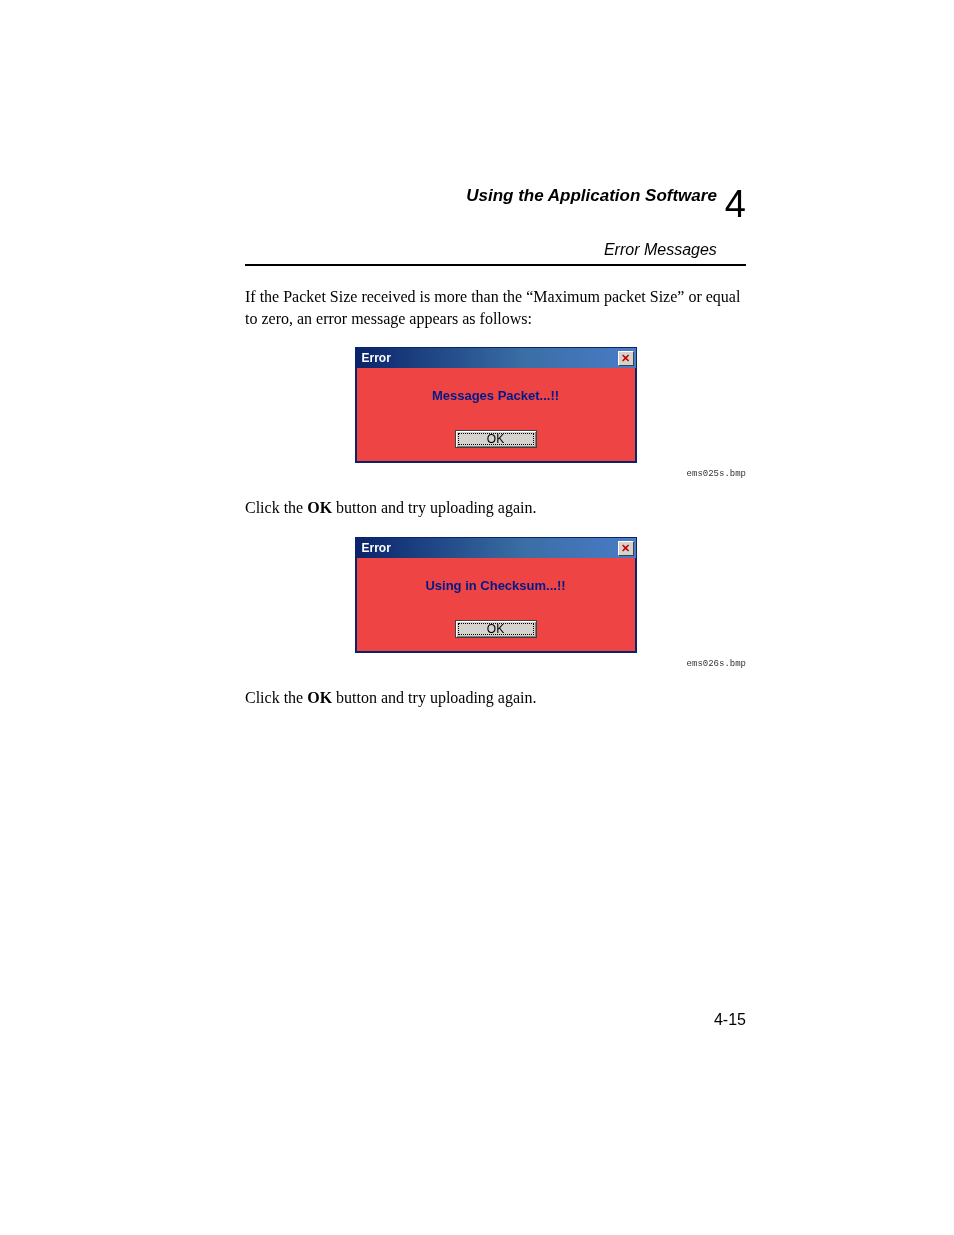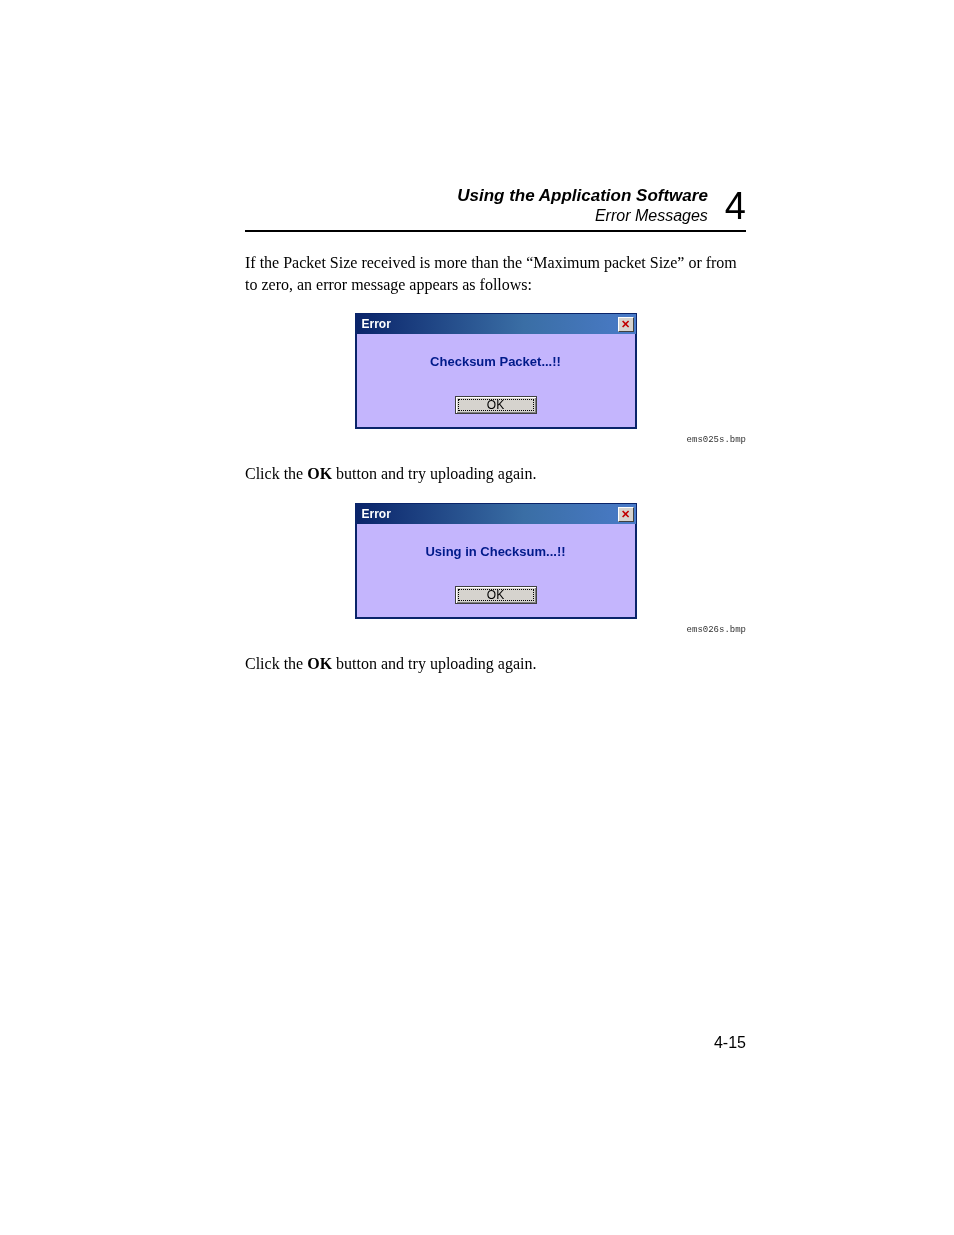--- a/index.html
+++ b/index.html
@@ -15,38 +15,38 @@
   .page {
     padding: 185px 208px 0 245px;
   }
   .header-block {
     border-bottom: 2px solid #000;
     padding-bottom: 4px;
     margin-bottom: 20px;
   }
   .header-inner {
     display: flex;
-    align-items: center;
     justify-content: flex-end;
-    gap: 17px;
+    gap: 8px;
   }
   .header-titles {
     text-align: right;
     line-height: 1.25;
   }
   .header-title {
     font-family: Arial, Helvetica, sans-serif;
     font-style: italic;
     font-weight: bold;
     font-size: 17px;
   }
   .header-subtitle {
     font-family: Arial, Helvetica, sans-serif;
     font-style: italic;
     font-size: 16px;
+    margin-top: 34px;
   }
   .chapter-number {
     font-family: Arial, Helvetica, sans-serif;
     font-size: 38px;
     font-weight: 400;
     line-height: 1;
   }
   .para {
     font-size: 16px;
     line-height: 1.35;
@@ -67,21 +67,21 @@
     font-family: Liberation Mono, monospace;
     font-size: 9px;
     color: #333;
     text-align: right;
     margin: 6px 0 18px 0;
   }
   
   .dialog {
     width: 280px;
     border: 1px solid #0a246a;
-    background: #c4b5fd;
+    background: #ef4444;
     box-shadow: 0 0 0 1px #0a246a inset;
   }
   .titlebar {
     height: 20px;
     background: linear-gradient(to right, #0a246a, #3a6ea5 60%, #4a7bc8);
     display: flex;
     align-items: center;
     justify-content: space-between;
     padding: 0 2px 0 6px;
   }
@@ -130,53 +130,53 @@
     color: #000;
     background: #d6d3ce;
     border: 1px solid #404040;
     outline: 1px dotted #000;
     outline-offset: -4px;
     box-shadow: inset 1px 1px 0 #fff, inset -1px -1px 0 #808080;
   }
   .page-number {
     position: absolute;
     right: 208px;
-    bottom: 183px;
+    bottom: 206px;
     font-family: Arial, Helvetica, sans-serif;
     font-size: 16px;
   }
 </style>
 </head>
 <body>
 
 <div class="page">
 
   <div class="header-block">
     <div class="header-inner">
       <div class="header-titles">
         <div class="header-title">Using the Application Software</div>
         <div class="header-subtitle">Error Messages</div>
       </div>
       <div class="chapter-number">4</div>
     </div>
   </div>
 
-  <p class="para">If the Packet Size received is more than the “Maximum packet Size” or from to zero, an error message appears as follows:</p>
+  <p class="para">If the Packet Size received is more than the “Maximum packet Size” or equal to zero, an error message appears as follows:</p>
 
   <div class="fig-wrap">
     <div class="fig-row">
       <div class="dialog">
         <div class="titlebar">
           <span class="titlebar-text">Error</span>
           <span class="close-btn">
             <span class="close-x">✕</span>
           </span>
         </div>
         <div class="dialog-body">
-          <div class="dialog-msg">Checksum Packet...!!</div>
+          <div class="dialog-msg">Messages Packet...!!</div>
           <span class="ok-btn">OK</span>
         </div>
       </div>
     </div>
   </div>
   <div class="caption">ems025s.bmp</div>
 
   <p class="para">
     <span>Click the </span><span class="bold">OK</span><span> button and try uploading again.</span>
   </p>

